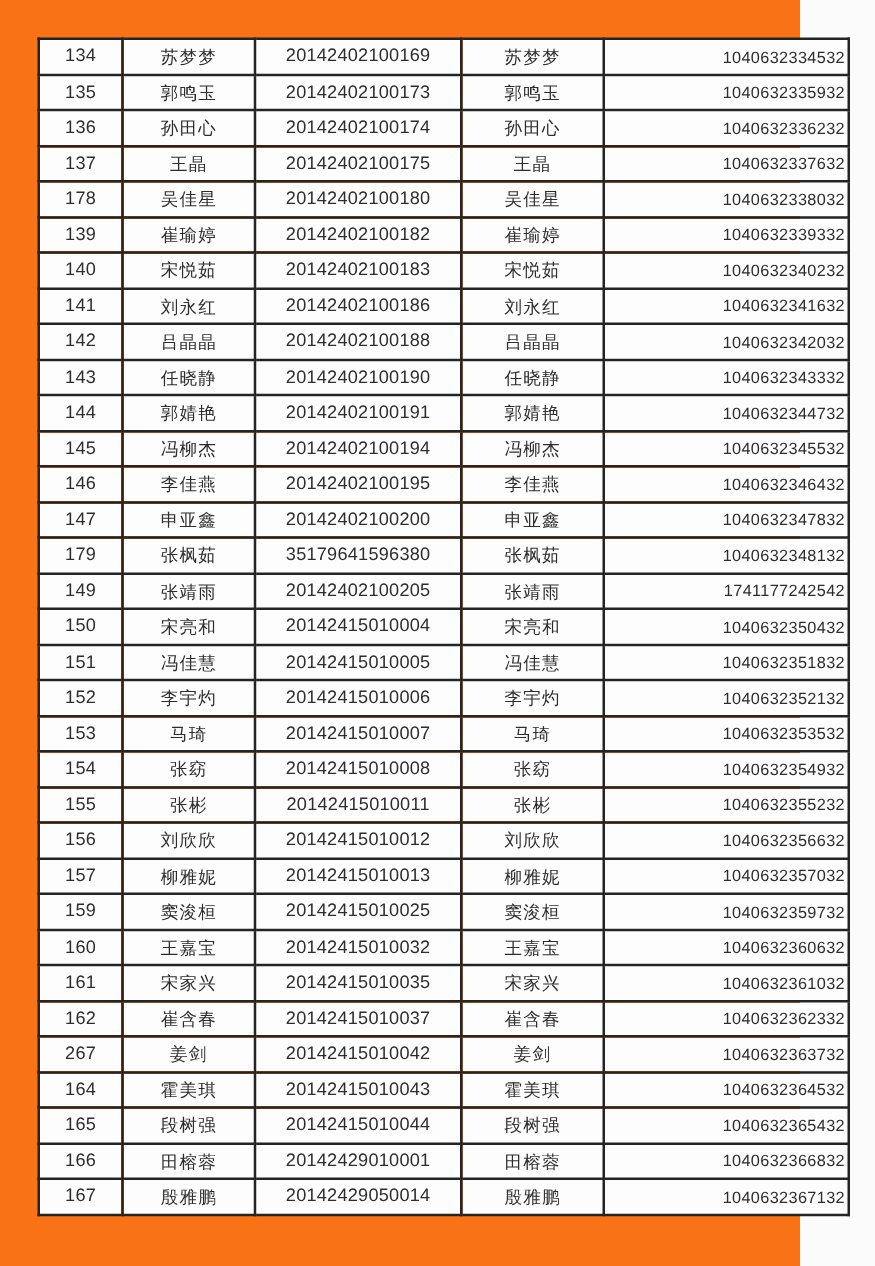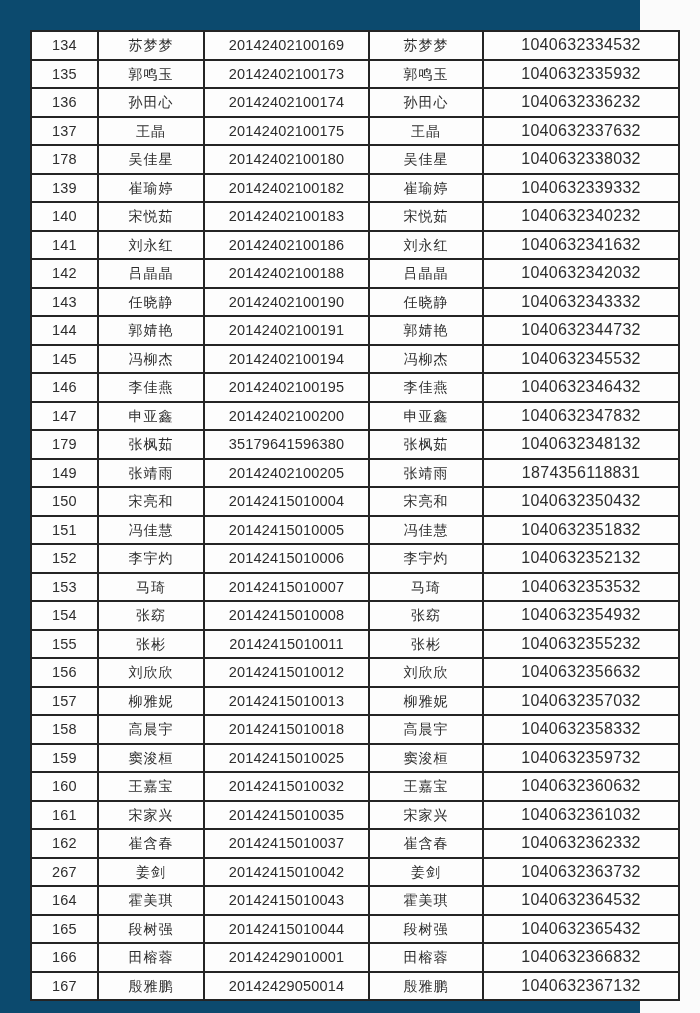--- a/index.html
+++ b/index.html
@@ -10,21 +10,21 @@
     width: 700px;
     height: 1013px;
     background: #fbfbfb;
     font-family: "Liberation Sans", "DejaVu Sans", sans-serif;
     overflow: hidden;
   }
   .page {
     position: relative;
     width: 640px;
     height: 1013px;
-    background: #0c4a6e;
+    background: #f97316;
   }
   table.roster {
     position: absolute;
     left: 30px;
     top: 30px;
     width: 648px;
     border-collapse: collapse;
     table-layout: fixed;
   }
   table.roster td {
@@ -47,22 +47,23 @@
     letter-spacing: 0.2px;
   }
   
   table.roster td.c1,
   table.roster td.c3 {
     font-size: 14px;
     letter-spacing: 1px;
   }
   
   table.roster td.c4 {
-    font-size: 16px;
+    font-size: 13px;
     letter-spacing: 0.3px;
+    text-align: right;
   }
 </style>
 </head>
 <body>
 
 <div class="page">
   <table class="roster">
     <colgroup>
         <col style="width: 67px;">
         <col style="width: 106px;">
@@ -174,21 +175,21 @@
           <td class="c1">张枫茹</td>
           <td class="c2">35179641596380</td>
           <td class="c3">张枫茹</td>
           <td class="c4">1040632348132</td>
         </tr>
         <tr>
           <td class="c0">149</td>
           <td class="c1">张靖雨</td>
           <td class="c2">20142402100205</td>
           <td class="c3">张靖雨</td>
-          <td class="c4">1874356118831</td>
+          <td class="c4">1741177242542</td>
         </tr>
         <tr>
           <td class="c0">150</td>
           <td class="c1">宋亮和</td>
           <td class="c2">20142415010004</td>
           <td class="c3">宋亮和</td>
           <td class="c4">1040632350432</td>
         </tr>
         <tr>
           <td class="c0">151</td>
@@ -233,27 +234,20 @@
           <td class="c4">1040632356632</td>
         </tr>
         <tr>
           <td class="c0">157</td>
           <td class="c1">柳雅妮</td>
           <td class="c2">20142415010013</td>
           <td class="c3">柳雅妮</td>
           <td class="c4">1040632357032</td>
         </tr>
         <tr>
-          <td class="c0">158</td>
-          <td class="c1">高晨宇</td>
-          <td class="c2">20142415010018</td>
-          <td class="c3">高晨宇</td>
-          <td class="c4">1040632358332</td>
-        </tr>
-        <tr>
           <td class="c0">159</td>
           <td class="c1">窦浚桓</td>
           <td class="c2">20142415010025</td>
           <td class="c3">窦浚桓</td>
           <td class="c4">1040632359732</td>
         </tr>
         <tr>
           <td class="c0">160</td>
           <td class="c1">王嘉宝</td>
           <td class="c2">20142415010032</td>

